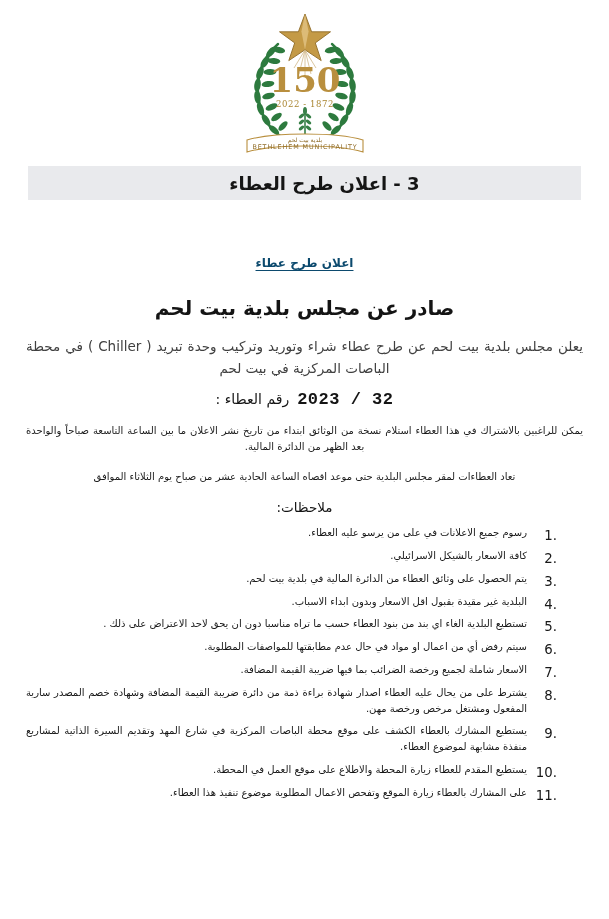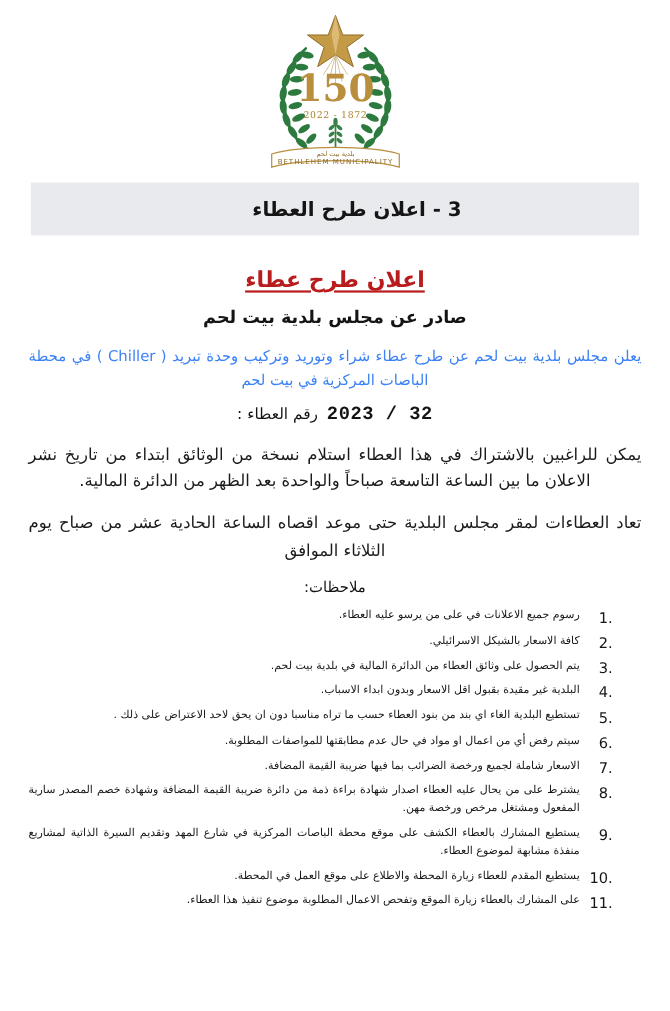--- a/index.html
+++ b/index.html
@@ -32,21 +32,21 @@
     justify-content: center;
     padding-top: 8px;
     box-sizing: border-box;
   }
   .logo-svg { display: block; }
 
   
   .title-band {
     margin: 6px 28px 0 28px;
     background: #e9eaed;
-    height: 48px;
+    height: 34px;
     display: flex;
     align-items: center;
     justify-content: center;
   }
   .title-band-text {
     font-family: "DejaVu Sans", "Liberation Sans", sans-serif;
     font-size: 18px;
     font-weight: bold;
     color: #151515;
     letter-spacing: 0;
@@ -58,42 +58,42 @@
   .doc-body {
     padding: 0 26px;
     box-sizing: border-box;
     direction: rtl;
     text-align: right;
   }
   .h-center {
     text-align: center;
   }
   .heading-1 {
-    margin-top: 28px;
-    font-size: 20px;
+    margin-top: 56px;
+    font-size: 12px;
     font-weight: bold;
     text-decoration: underline;
     text-underline-offset: 3px;
-    color: #b91c1c;
+    color: #0c4a6e;
   }
   .heading-2 {
-    margin-top: 13px;
-    font-size: 16px;
+    margin-top: 26px;
+    font-size: 20px;
     font-weight: bold;
     color: #141414;
   }
 
   
   .para {
     margin-top: 16px;
     font-size: 13.5px;
     line-height: 1.62;
     text-align: justify;
     text-align-last: center;
-    color: #3b82f6;
+    color: #404040;
   }
   .para.lead {
     text-align-last: center;
   }
   .tender-no {
     margin-top: 10px;
     text-align: center;
     font-size: 15px;
     color: #141414;
     display: flex;
@@ -107,21 +107,21 @@
   }
   .tender-no .val {
     font-size: 17px;
     font-weight: bold;
     letter-spacing: 0.5px;
     direction: ltr;
     font-family: Liberation Mono, monospace;
   }
   .para-block {
     margin-top: 14px;
-    font-size: 15px;
+    font-size: 10px;
     line-height: 1.62;
     text-align: justify;
     text-align-last: center;
   }
   .date-line {
     margin-top: 2px;
     text-align: center;
     font-size: 13.5px;
     direction: ltr;
   }

